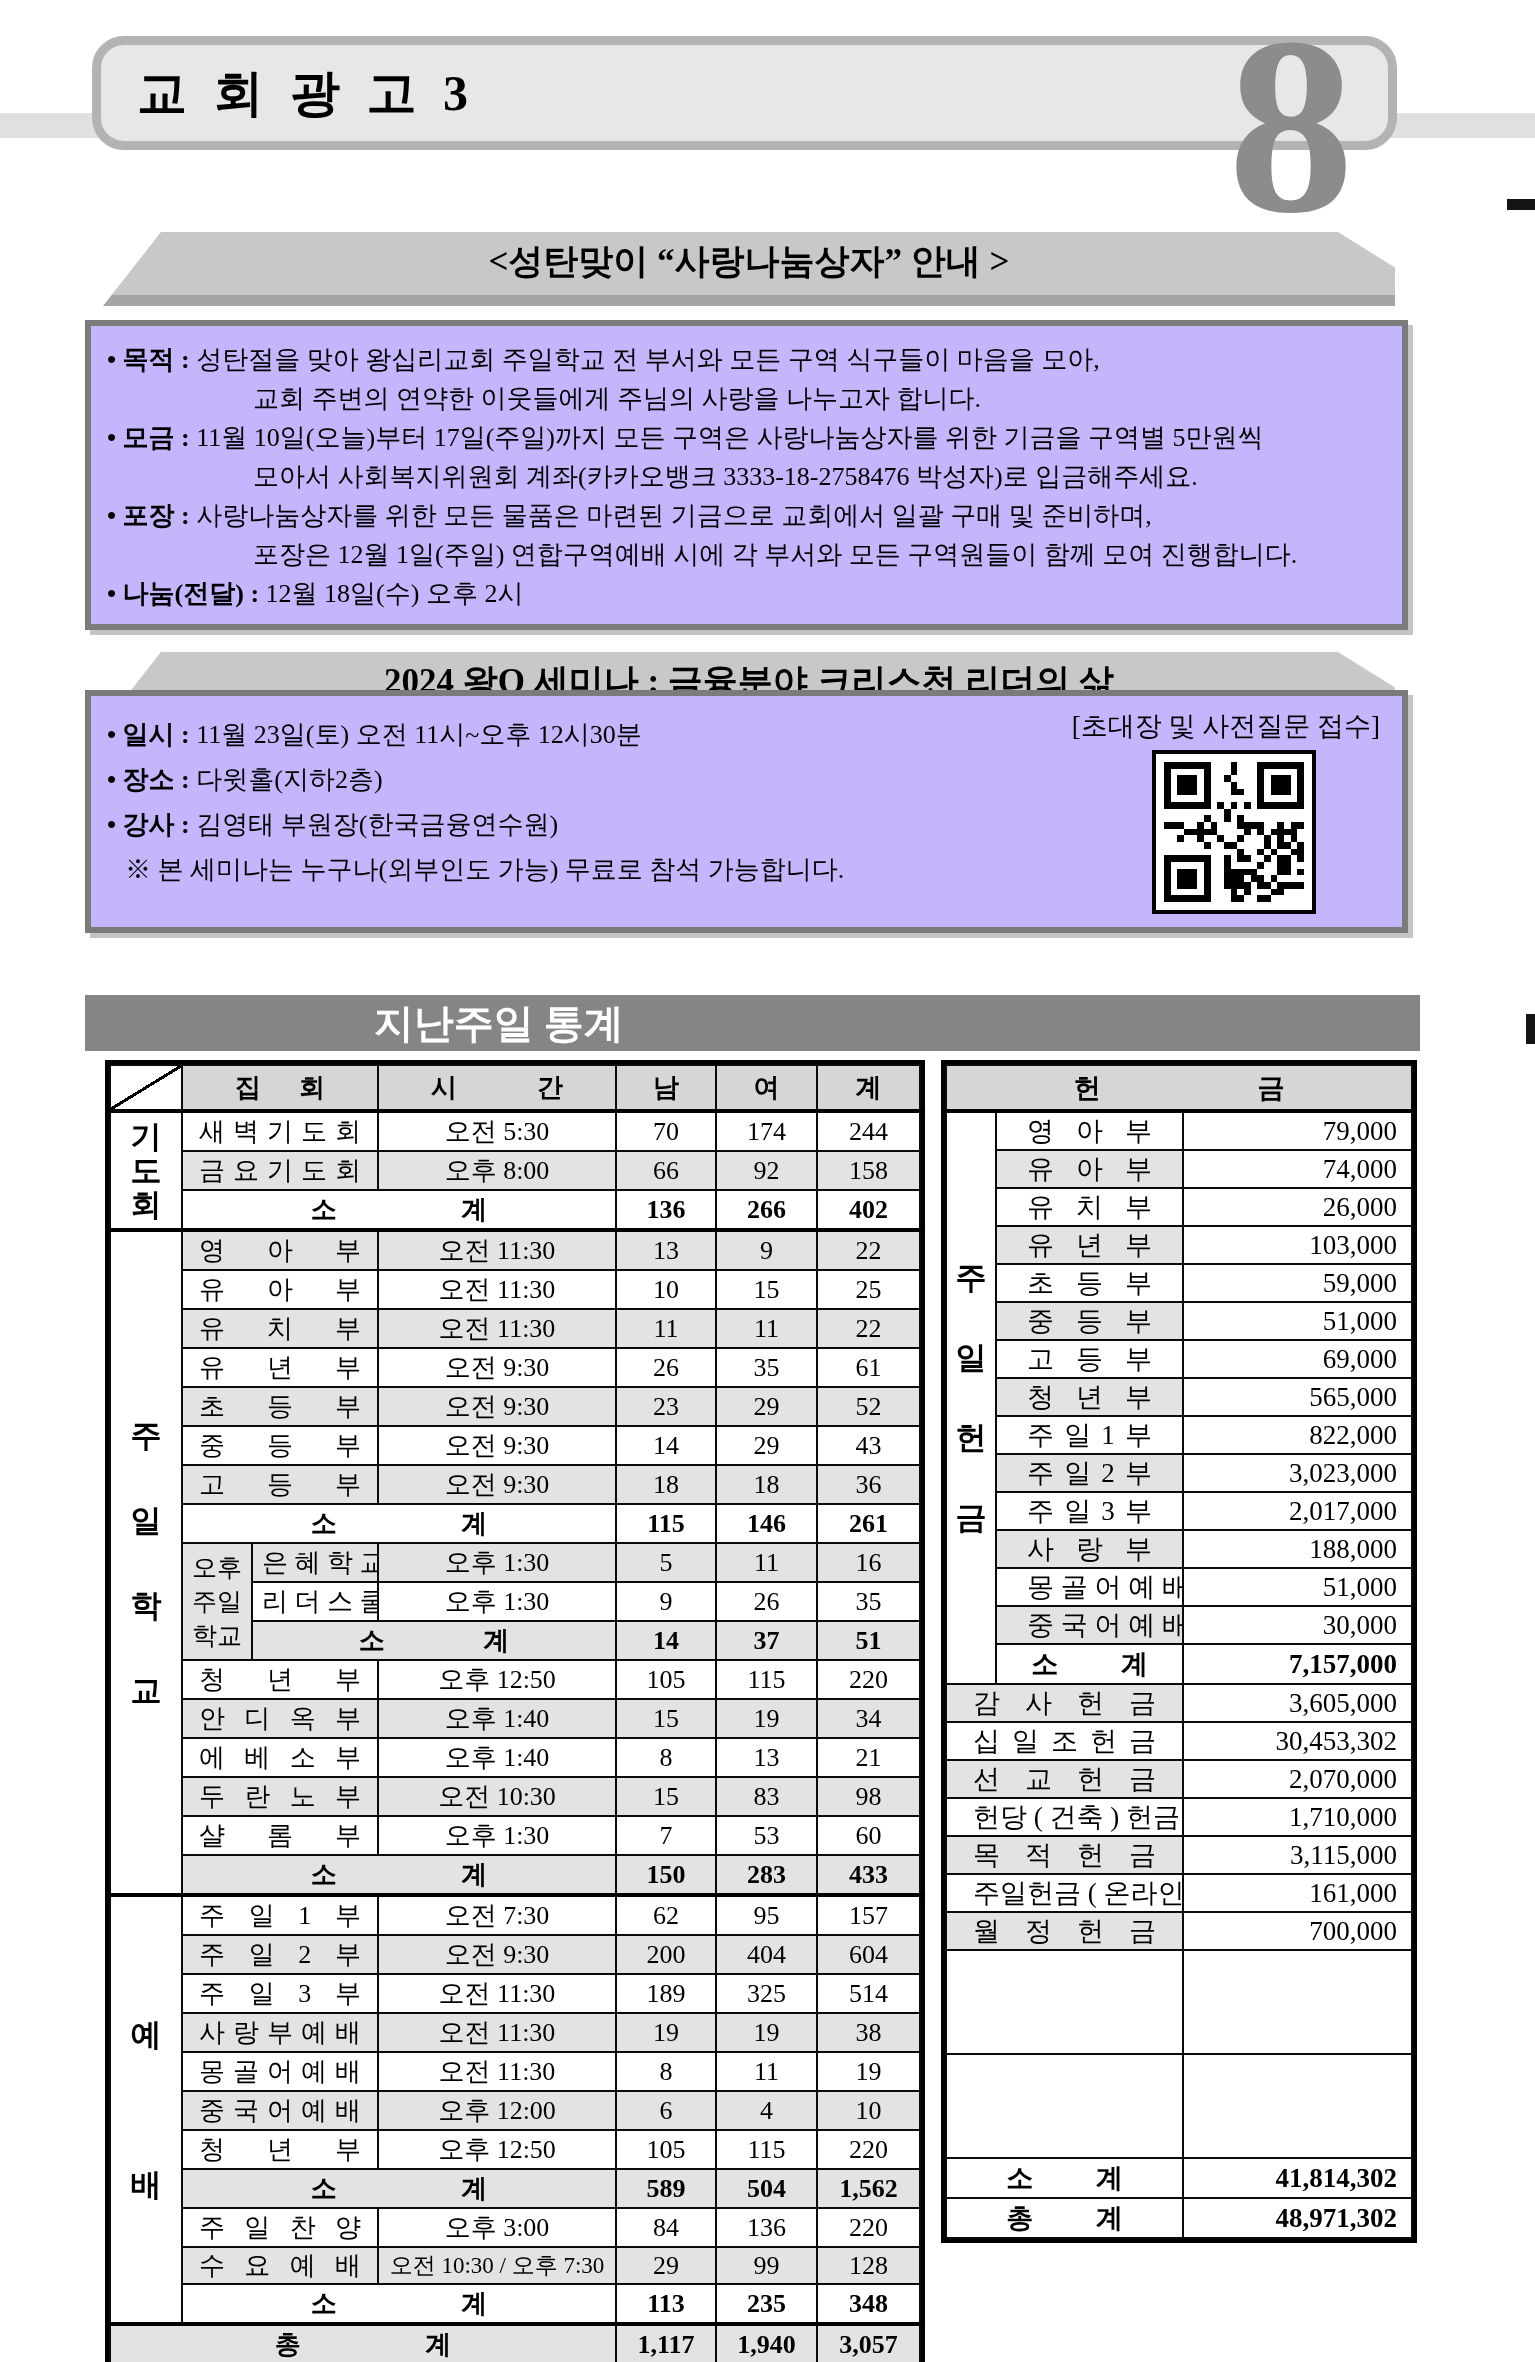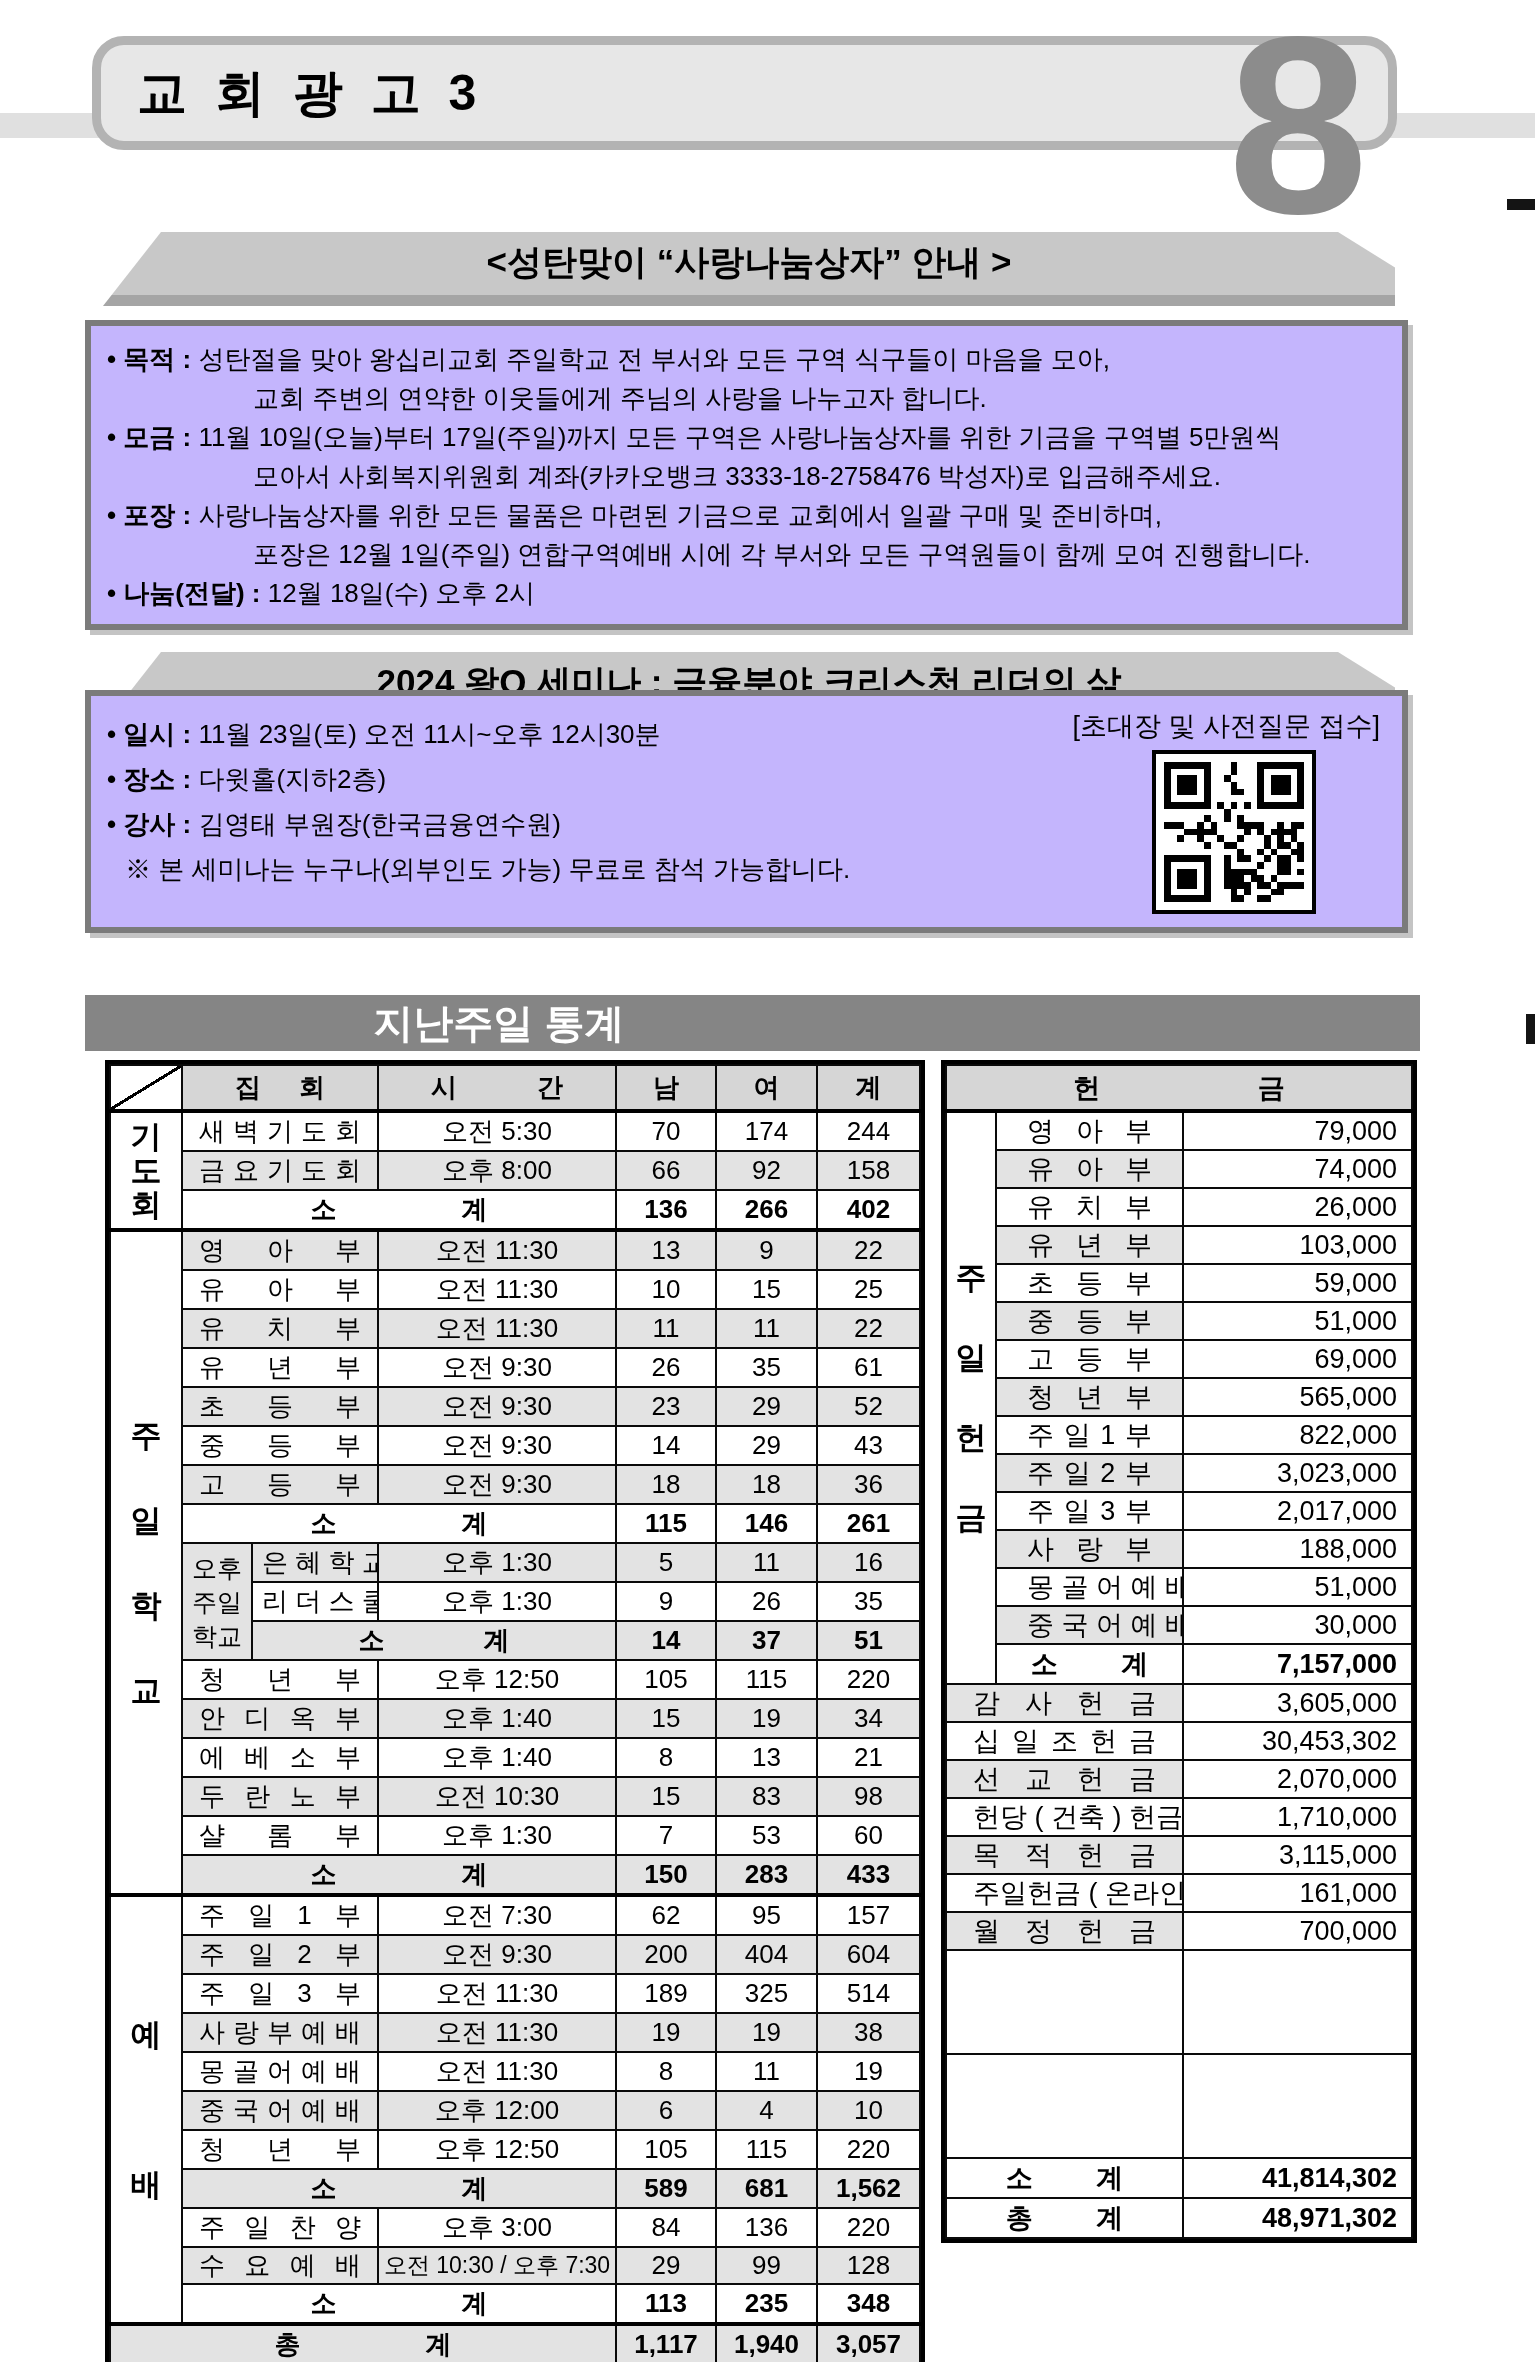--- a/index.html
+++ b/index.html
@@ -2,21 +2,21 @@
 <html style="--c-ribbon: #c8c8c8; --c-ribbon_shadow: #a5a5a5; --c-panel_fill: #e7e7e7; --c-panel_border: #b3b3b3; --c-strip: #e0e0e0; --c-page_number: #8c8c8c; --c-bar: #858585; --c-shade: #e3e3e3; --c-header_cell: #d6d6d6; --c-box_border: #7b7b7b;"><head>
 <meta charset="utf-8">
 <style>
   :root{
     --c-ribbon:#c8c8c8; --c-ribbon_shadow:#a5a5a5; --c-panel_fill:#e7e7e7;
     --c-panel_border:#b3b3b3; --c-strip:#e0e0e0; --c-page_number:#8c8c8c;
     --c-bar:#858585; --c-shade:#e3e3e3; --c-header_cell:#d6d6d6; --c-box_border:#7b7b7b;
   }
   html,body{margin:0;padding:0;background:#fff;}
   .page{position:relative;width:1535px;height:2362px;background:#fff;overflow:hidden;
-        font-family:Liberation Sans, sans-serif;color:#000;}
+        font-family:Liberation Serif, serif;color:#000;}
 
   .top-strip{position:absolute;left:0;top:113px;width:1535px;height:25px;background:var(--c-strip);}
 
   .header-box{position:absolute;left:92px;top:36px;width:1287px;height:96px;
      background:var(--c-panel_fill);border:9px solid var(--c-panel_border);border-radius:32px;
      display:flex;align-items:center;z-index:2;}
   .header-title{padding-left:36px;font-size:50px;font-weight:bold;letter-spacing:7px;}
   .page-number{position:absolute;left:1228px;top:28px;font-size:252px;line-height:196px;
      font-weight:bold;color:var(--c-page_number);z-index:3;}
 
@@ -547,21 +547,21 @@
           <tr>
             <td class="lab" colspan="2">청 년 부</td>
             <td class="time">오후 12:50</td>
             <td class="num">105</td>
             <td class="num">115</td>
             <td class="num">220</td>
           </tr>
           <tr class="sh">
             <td class="sub" colspan="3">소 계</td>
             <td class="num bd">589</td>
-            <td class="num bd">681</td>
+            <td class="num bd">504</td>
             <td class="num bd">1,562</td>
           </tr>
           <tr>
             <td class="lab" colspan="2">주 일 찬 양</td>
             <td class="time">오후 3:00</td>
             <td class="num">84</td>
             <td class="num">136</td>
             <td class="num">220</td>
           </tr>
           <tr class="sh">

